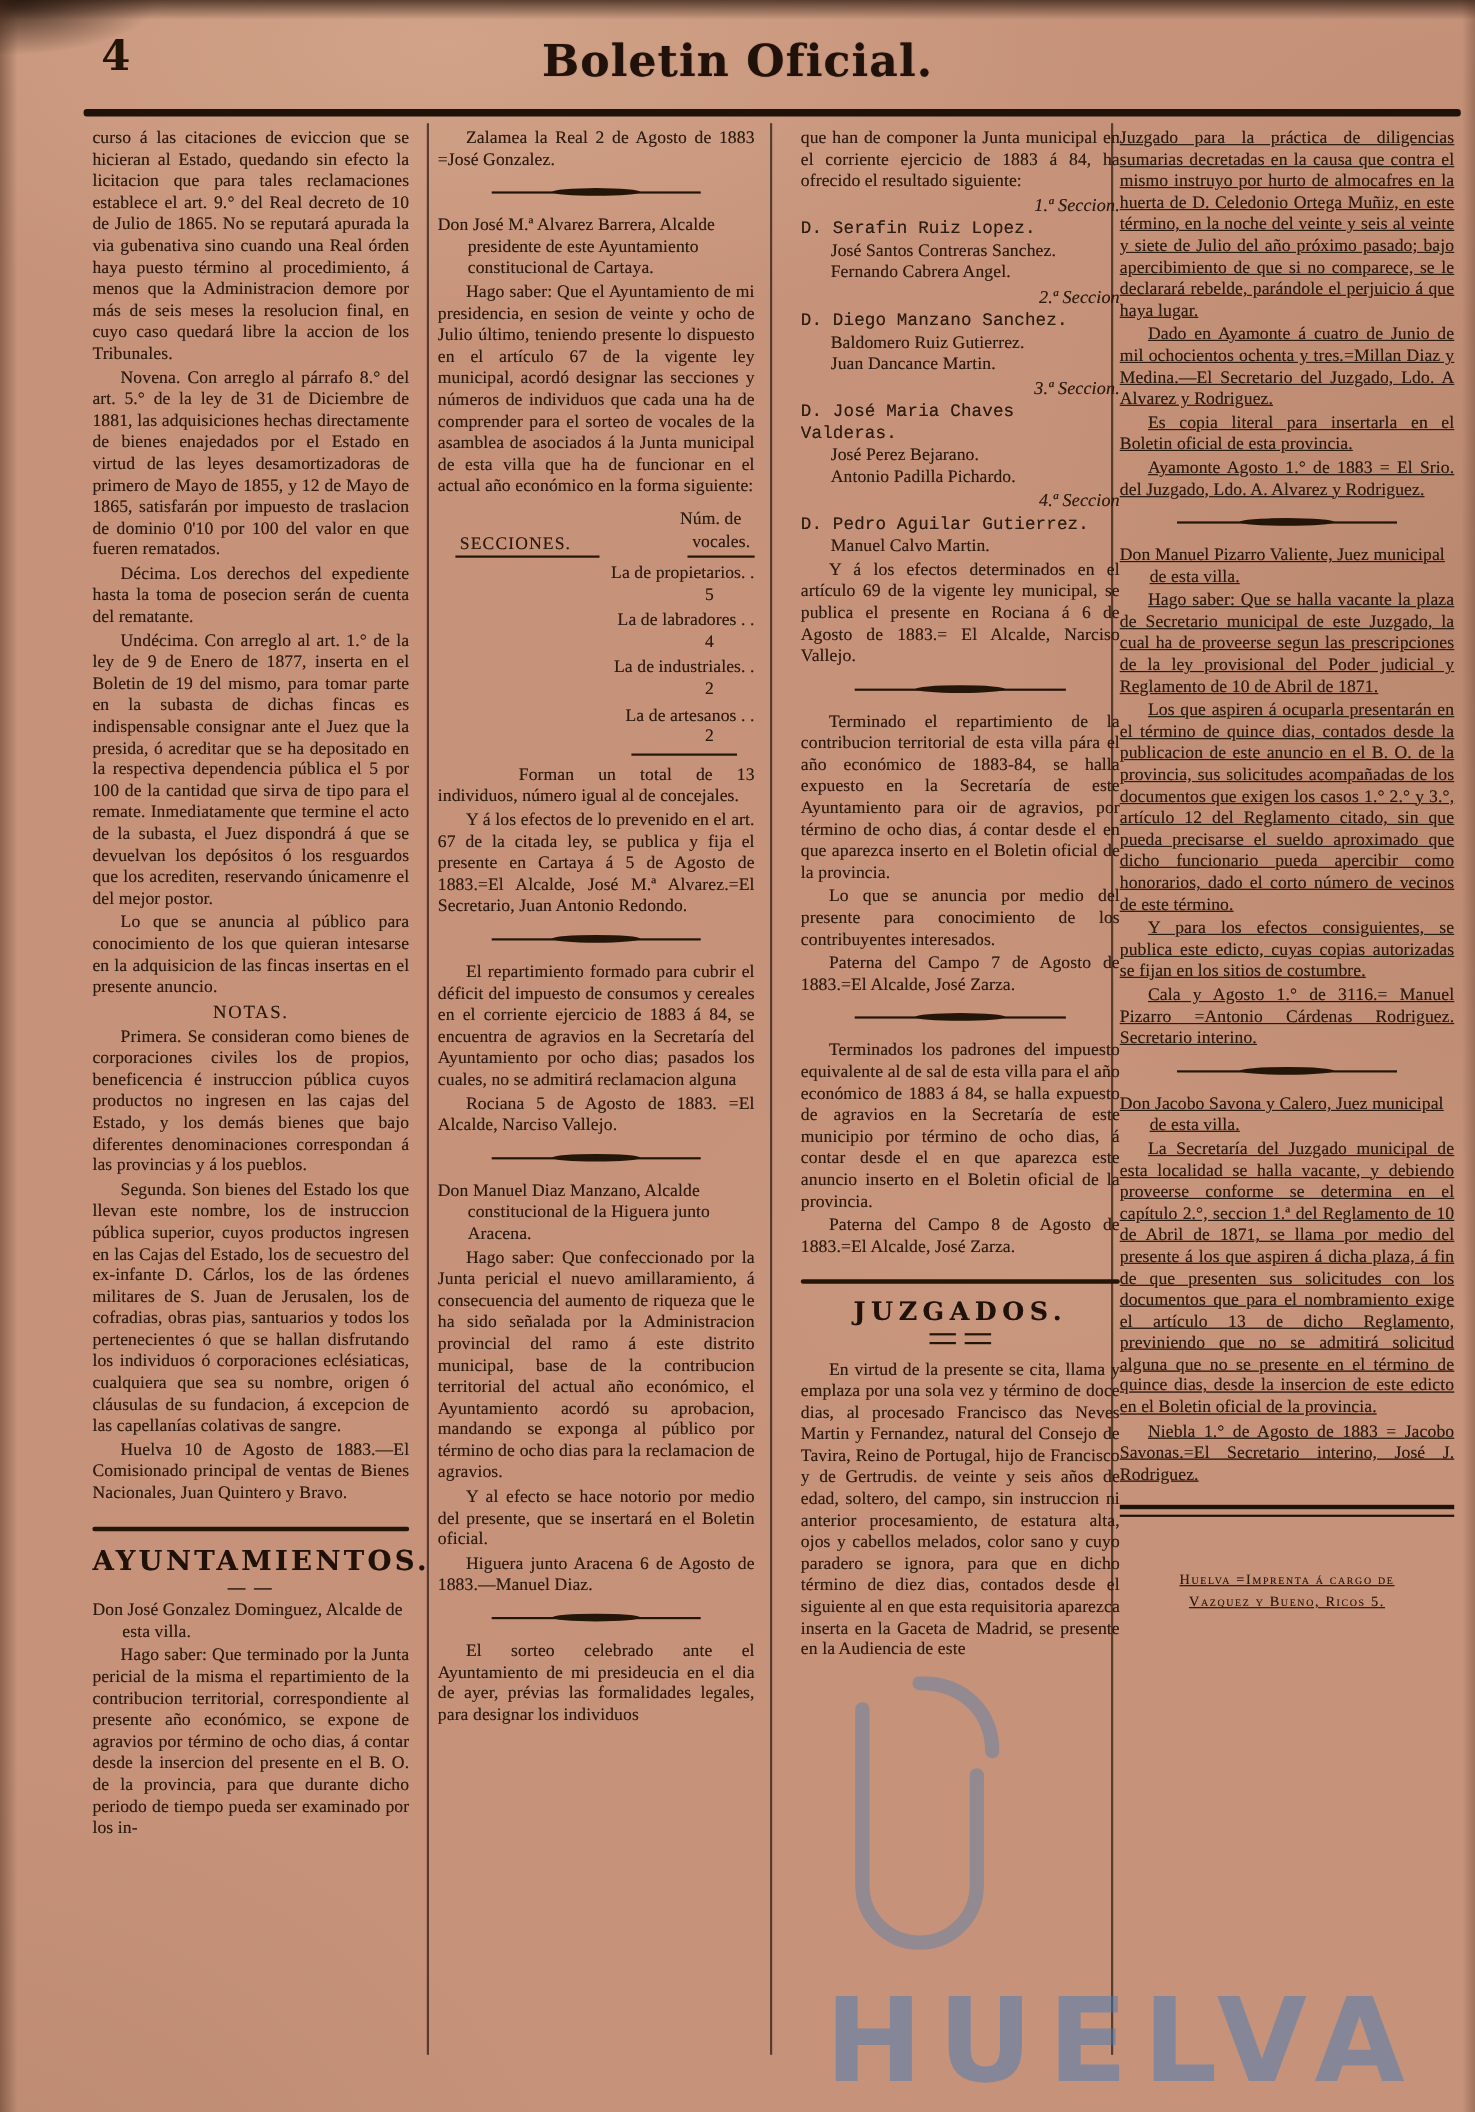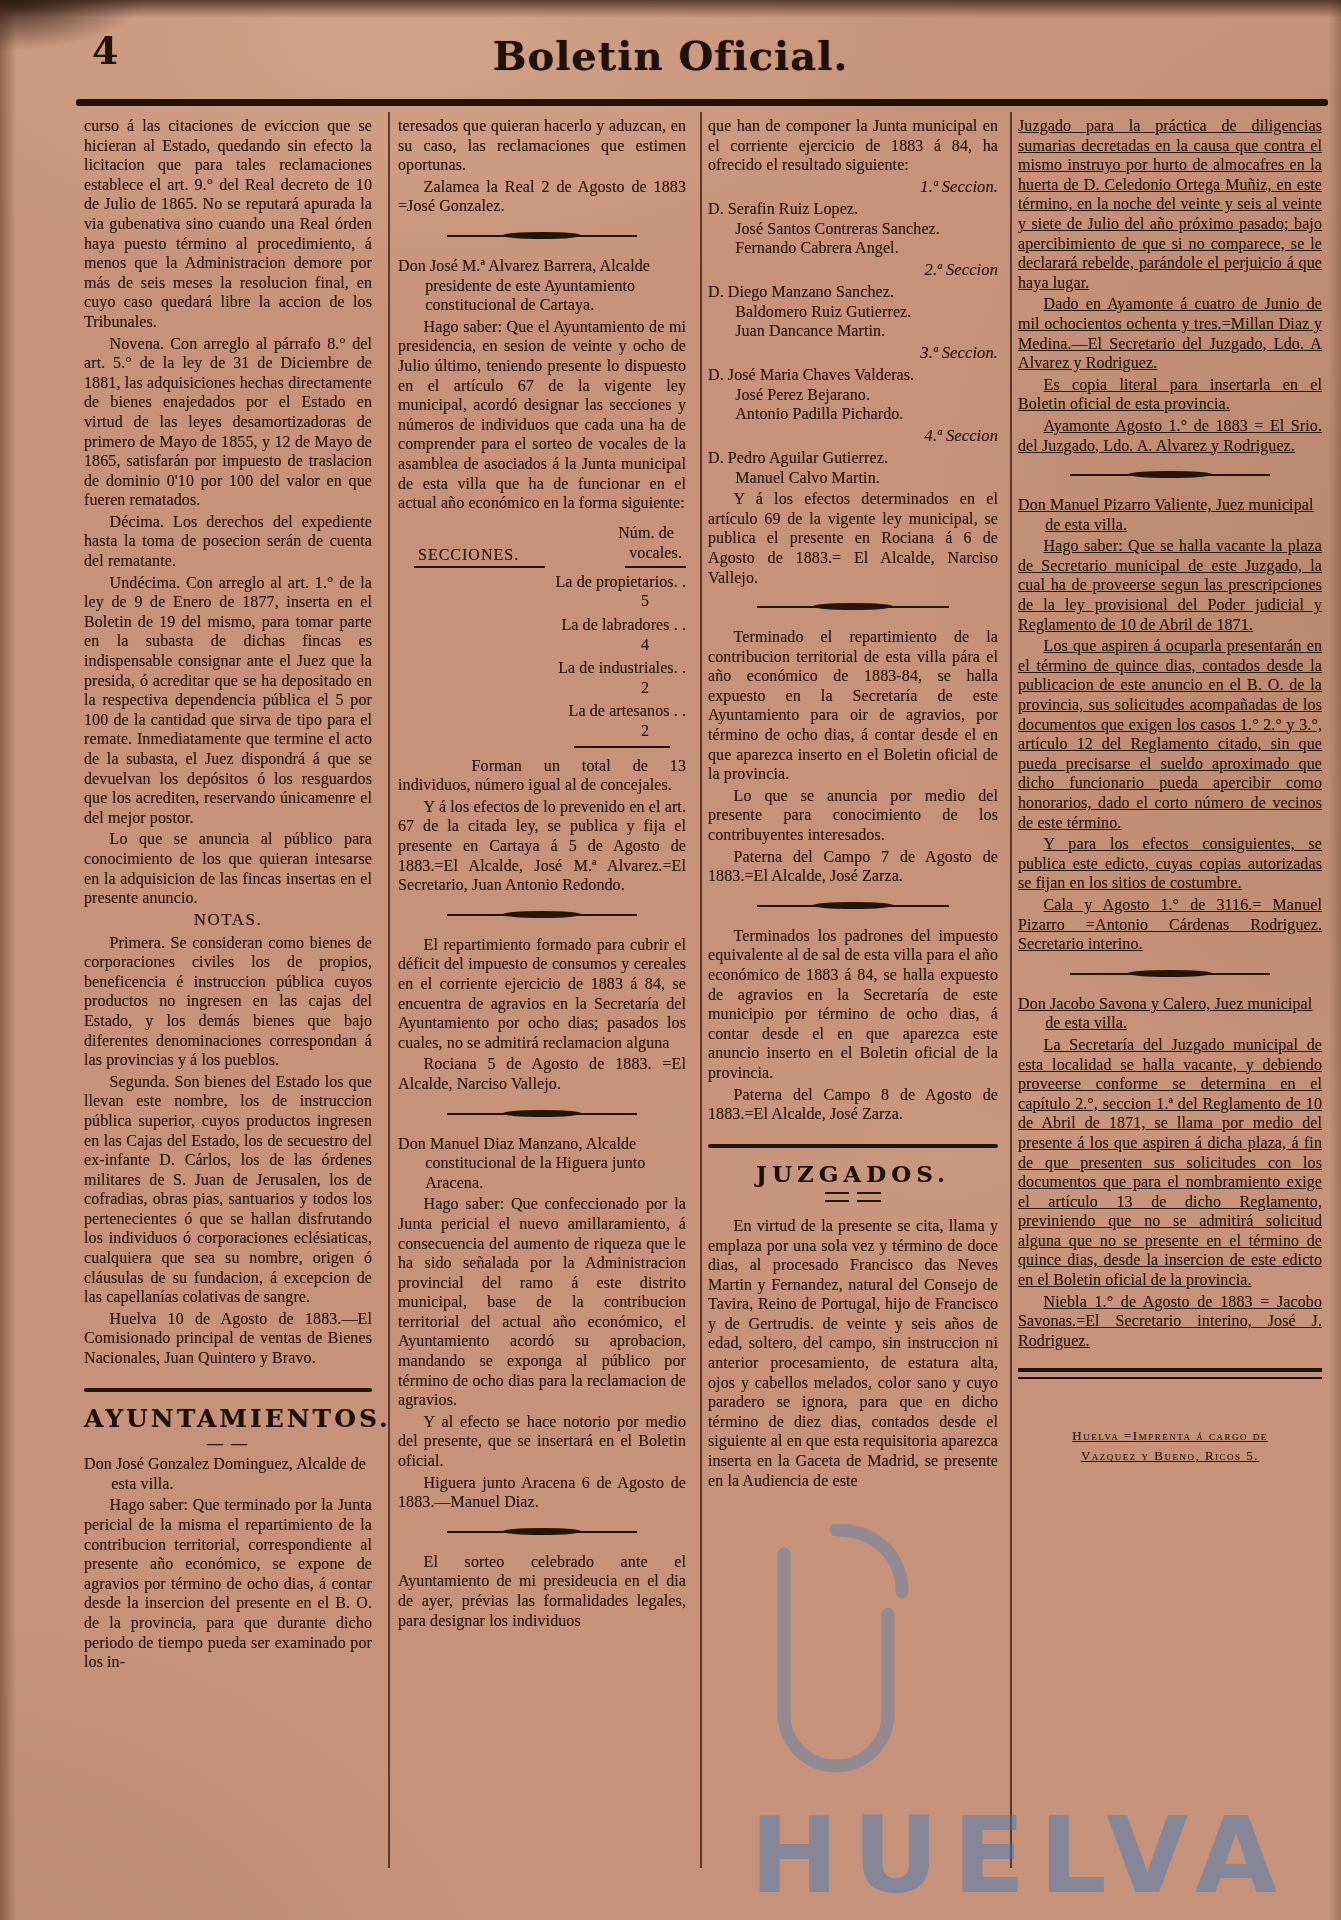--- a/index.html
+++ b/index.html
@@ -33,21 +33,21 @@
 
   
   .vrule{position:absolute;top:112px;height:1756px;width:2px;background:rgba(43,26,16,.72);}
   .v1{left:388px}.v2{left:700px}.v3{left:1010px}
 
   
   .col{position:absolute;top:116px;text-align:justify;font-size:16px;line-height:1.225;
         letter-spacing:.1px;text-shadow:0 0 .5px rgba(43,26,16,.55);}
   .col1{left:84px;width:288px;}
   .col2{left:398px;width:288px;}
-  .col3{left:708px;width:290px;}
+  .col3{left:728px;width:290px;}
   .col4{left:1018px;width:304px;text-decoration:underline;}
 
   .col p{margin:0 0 2px;}
   p.body{text-indent:1.6em;}
   p.cont{text-indent:0;}
   p.hang{text-indent:-1.7em;padding-left:1.7em;text-align:left;}
   p.sig{text-indent:1.6em;margin-bottom:6px;}
   p.total{text-indent:4.6em;}
 
   .h-notas{text-align:center;text-indent:0;font-size:17px;letter-spacing:1.5px;
@@ -78,21 +78,21 @@
   .t-row{margin-top:4px;flex-direction:column;}
   .t-label{text-align:left;}
   .t-val{width:58px;text-align:center;margin-right:12px;}
   .t-total-rule{width:96px;height:2px;background:#241509;margin:5px 16px 8px auto;}
 
   
   .sec-h{font-style:italic;text-align:right;text-indent:0;font-size:16.5px;
         margin:13px 0 11px;}
   .names{margin:0 0 2px;text-align:left;}
   .names div{padding-left:1.7em;}
-  .names div.lead{padding-left:0;}
+  .names div.lead{padding-left:0;font-family:Liberation Mono, monospace;}
 
   
   .double-rule{margin:18px 0 48px;height:5px;border-top:4px solid #1f1208;
         border-bottom:2px solid #1f1208;}
   .footer{text-align:center;font-variant:small-caps;letter-spacing:1.5px;font-size:13px;
         text-indent:0;line-height:1.35;}
 
   
   .watermark{position:absolute;left:684px;top:1524px;pointer-events:none;}
 </style>
@@ -120,21 +120,20 @@
     <p class="body">Segunda. Son bienes del Estado los que llevan este nombre, los de instruccion pública superior, cuyos productos ingresen en las Cajas del Estado, los de secuestro del ex-infante D. Cárlos, los de las órdenes militares de S. Juan de Jerusalen, los de cofradias, obras pias, santuarios y todos los pertenecientes ó que se hallan disfrutando los individuos ó corporaciones eclésiaticas, cualquiera que sea su nombre, origen ó cláusulas de su fundacion, á excepcion de las capellanías colativas de sangre.</p>
     <p class="sig">Huelva 10 de Agosto de 1883.—El Comisionado principal de ventas de Bienes Nacionales, Juan Quintero y Bravo.</p>
     <div class="rule-thick"></div>
     <p class="h-display">AYUNTAMIENTOS.</p>
     <p class="orn-dash">— —</p>
     <p class="hang">Don José Gonzalez Dominguez, Alcalde de esta villa.</p>
     <p class="body">Hago saber: Que terminado por la Junta pericial de la misma el repartimiento de la contribucion territorial, correspondiente al presente año económico, se expone de agravios por término de ocho dias, á contar desde la insercion del presente en el B. O. de la provincia, para que durante dicho periodo de tiempo pueda ser examinado por los in-</p>
   </div>
 
   <div class="col col2">
-    <p class="cont">teresados que quieran hacerlo y aduzcan, en su caso, las reclamaciones que estimen oportunas.</p>
     <p class="sig">Zalamea la Real 2 de Agosto de 1883 =José Gonzalez.</p>
     <div class="divider"></div>
     <p class="hang">Don José M.ª Alvarez Barrera, Alcalde presidente de este Ayuntamiento constitucional de Cartaya.</p>
     <p class="body">Hago saber: Que el Ayuntamiento de mi presidencia, en sesion de veinte y ocho de Julio último, teniendo presente lo dispuesto en el artículo 67 de la vigente ley municipal, acordó designar las secciones y números de individuos que cada una ha de comprender para el sorteo de vocales de la asamblea de asociados á la Junta municipal de esta villa que ha de funcionar en el actual año económico en la forma siguiente:</p>
     <div class="sec-table">
       <div class="t-r t-hdr1">
         <span>Núm. de</span>
       </div>
       <div class="t-r">
         <span class="t-sechdr">SECCIONES.</span>

